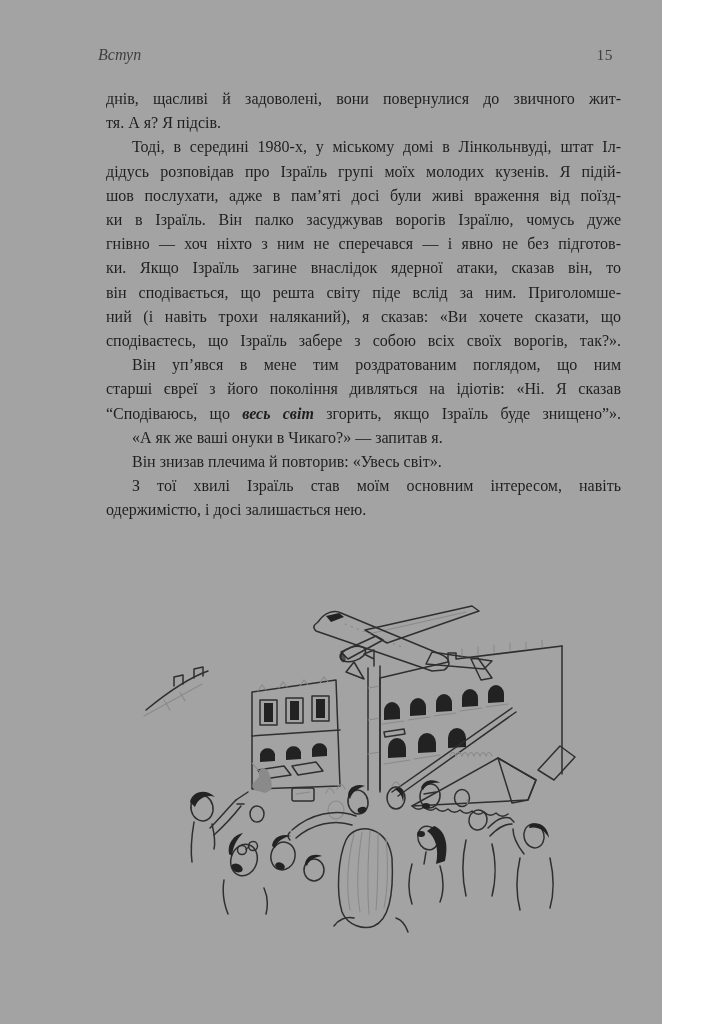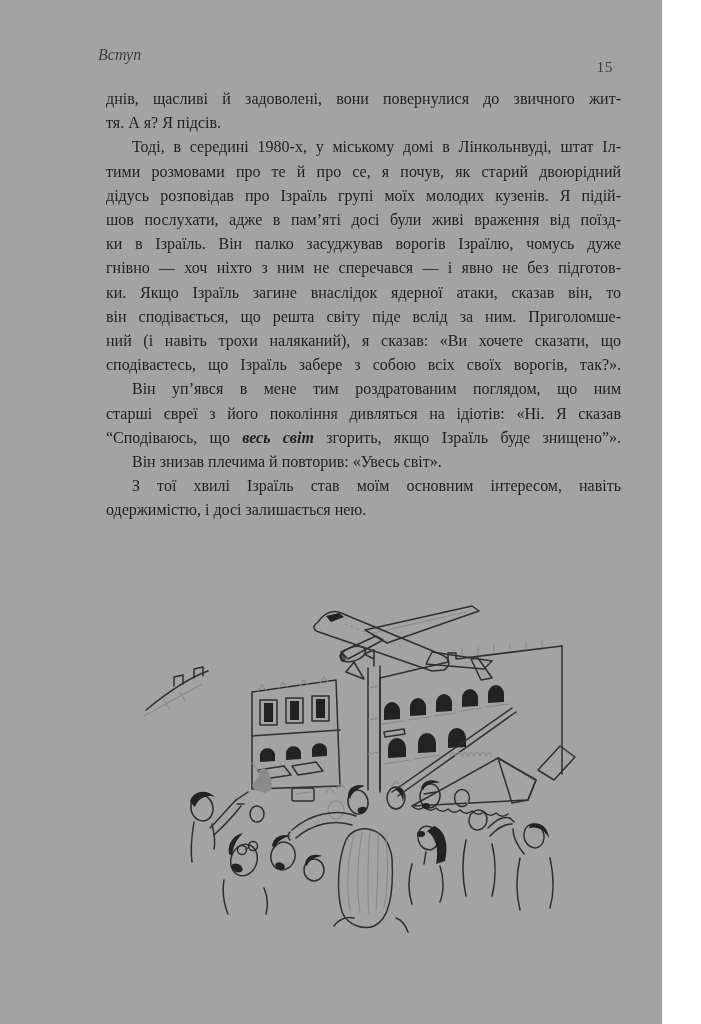--- a/index.html
+++ b/index.html
@@ -1,21 +1,21 @@
 <!DOCTYPE html>
 <html><head>
 <meta charset="utf-8">
 <style>
   html,body{margin:0;padding:0;background:#ffffff;}
   .page{position:relative;width:662px;height:1024px;background:#a3a3a3;overflow:hidden;
         font-family:"Liberation Serif","DejaVu Serif",serif;color:#1f1f1f;}
   .header{position:absolute;left:98px;top:46px;width:515px;display:flex;
           justify-content:space-between;font-size:16px;color:#3f3f3f;}
   .section-title{font-style:italic;}
-  .page-number{font-size:15.5px;letter-spacing:0.5px;margin-top:12px;}
+  .page-number{font-size:15.5px;letter-spacing:0.5px;}
   .body-text{position:absolute;left:106px;top:87px;width:515px;
              font-size:16px;line-height:24.2px;text-rendering:optimizeLegibility;}
   .line{text-align:justify;text-align-last:justify;}
   .line.last{text-align-last:left;}
   .line.ind{text-indent:26px;}
   .em{font-style:italic;font-weight:bold;}
   .illu{position:absolute;left:140px;top:596px;width:445px;height:375px;}
   .illu svg{display:block;}
   .sk{fill:none;stroke:#2f2f2f;stroke-width:1.5;stroke-linecap:round;stroke-linejoin:round;}
   .sk-lt{fill:none;stroke:#8a8a8a;stroke-width:1.1;stroke-linecap:round;}
@@ -28,32 +28,32 @@
 
   <div class="header">
     <span class="section-title">Вступ</span>
     <span class="page-number">15</span>
   </div>
 
   <div class="body-text">
     <div class="line">днів, щасливі й задоволені, вони повернулися до звичного жит-</div>
     <div class="line last">тя. А я? Я підсів.</div>
     <div class="line ind">Тоді, в середині 1980-х, у міському домі в Лінкольнвуді, штат Іл-</div>
-    <div class="line">тими розмовами про те й про се, я почув, як старий двоюрідний</div>
     <div class="line">дідусь розповідав про Ізраїль групі моїх молодих кузенів. Я підій-</div>
     <div class="line">шов послухати, адже в пам’яті досі були живі враження від поїзд-</div>
     <div class="line">ки в Ізраїль. Він палко засуджував ворогів Ізраїлю, чомусь дуже</div>
     <div class="line">гнівно — хоч ніхто з ним не сперечався — і явно не без підготов-</div>
     <div class="line">ки. Якщо Ізраїль загине внаслідок ядерної атаки, сказав він, то</div>
     <div class="line">він сподівається, що решта світу піде вслід за ним. Приголомше-</div>
     <div class="line">ний (і навіть трохи наляканий), я сказав: «Ви хочете сказати, що</div>
     <div class="line">сподіваєтесь, що Ізраїль забере з собою всіх своїх ворогів, так?».</div>
     <div class="line ind">Він уп’явся в мене тим роздратованим поглядом, що ним</div>
     <div class="line">старші євреї з його покоління дивляться на ідіотів: «Ні. Я сказав</div>
     <div class="line"><span>“Сподіваюсь, що </span><span class="em">весь світ</span><span> згорить, якщо Ізраїль буде знищено”».</span></div>
+    <div class="line ind last">«А як же ваші онуки в Чикаго?» — запитав я.</div>
     <div class="line ind last">Він знизав плечима й повторив: «Увесь світ».</div>
     <div class="line ind">З тої хвилі Ізраїль став моїм основним інтересом, навіть</div>
     <div class="line last">одержимістю, і досі залишається нею.</div>
   </div>
 
   <div class="illu">
     <svg width="445" height="375" viewBox="0 0 445 375" xmlns="http://www.w3.org/2000/svg">
 
       <g>
         <path class="sk" d="M225,34 L332,10 L339,15 L247,47 Z" fill="#ececec"></path>

